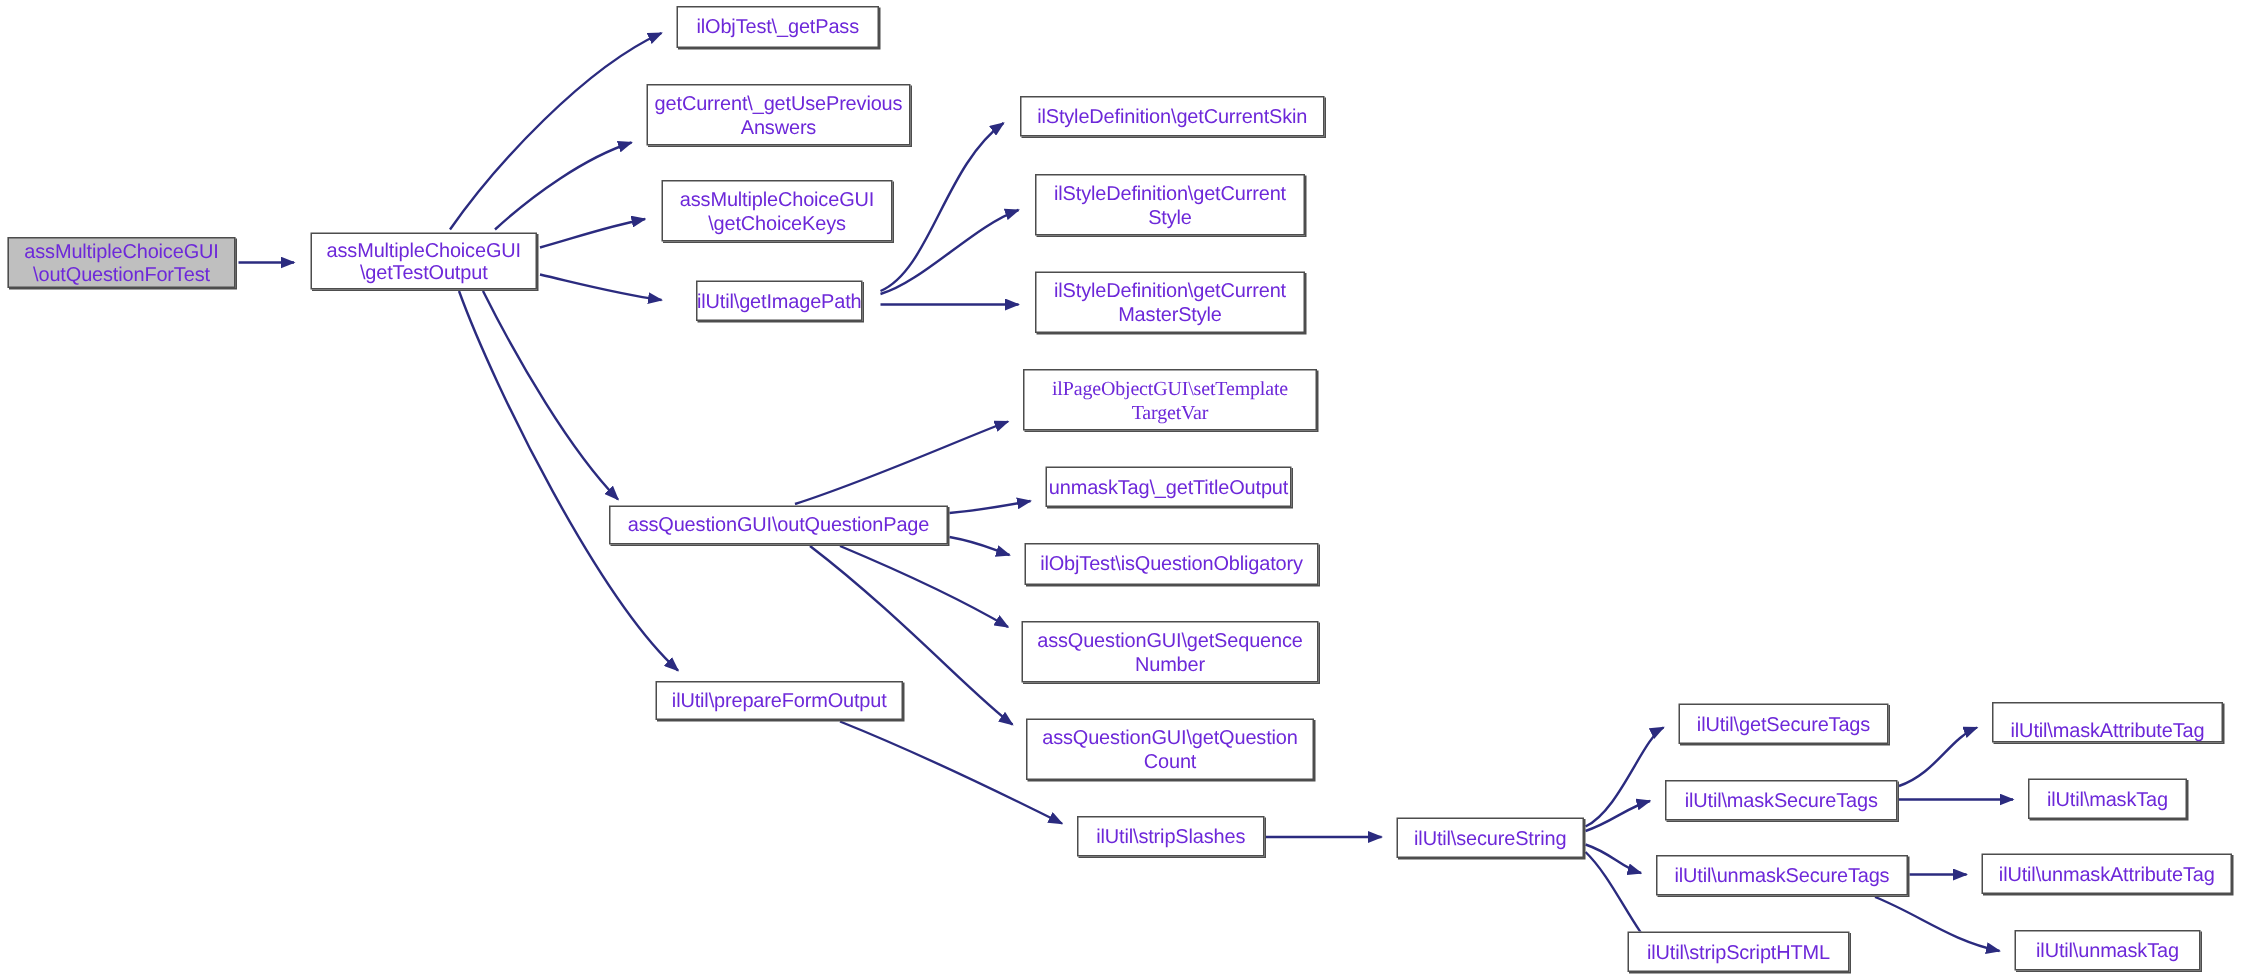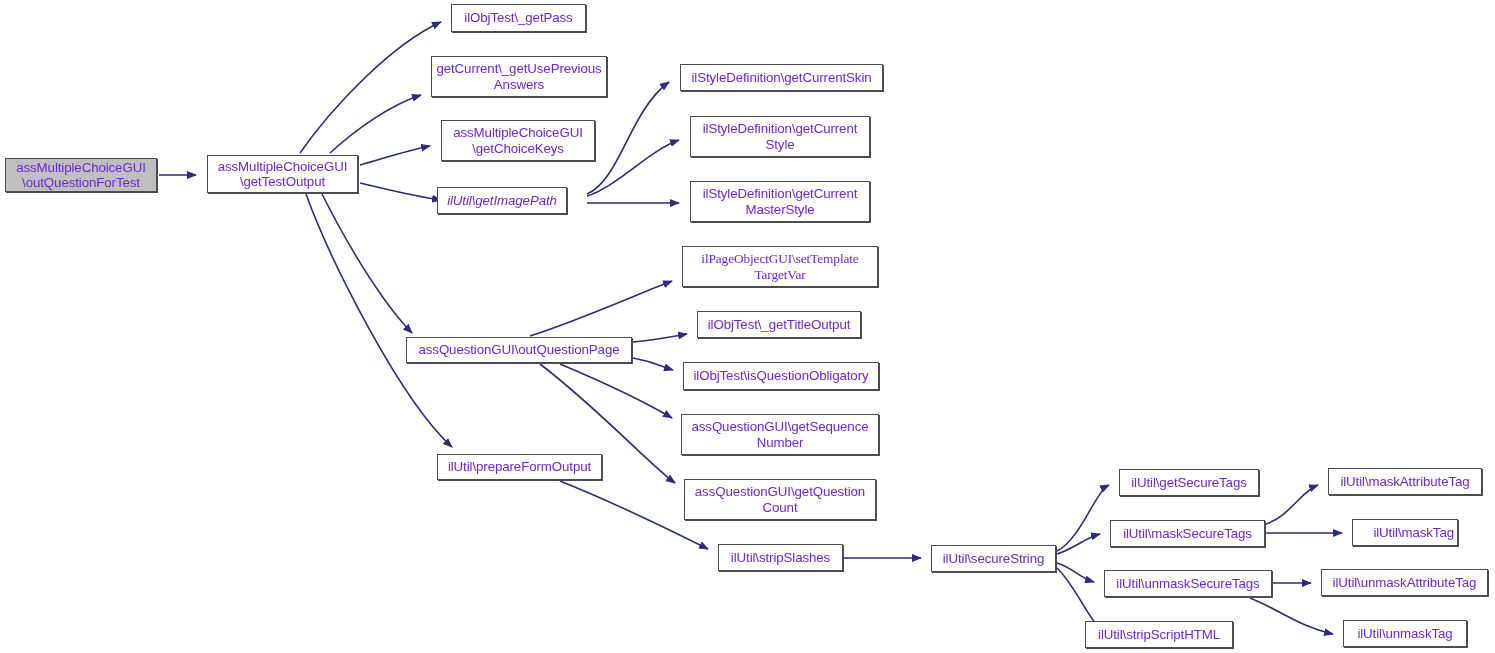--- a/index.html
+++ b/index.html
@@ -90,40 +90,40 @@
   <div id="node-layer">
       <div class="node highlight" style="left: 5px; top: 158px; width: 152px; height: 34px;"><span>assMultipleChoiceGUI
 \outQuestionForTest</span></div>
       <div class="node" style="left: 207px; top: 155px; width: 151px; height: 38px;"><span>assMultipleChoiceGUI
 \getTestOutput</span></div>
       <div class="node" style="left: 451px; top: 4px; width: 135px; height: 28px;"><span>ilObjTest\_getPass</span></div>
       <div class="node" style="left: 431px; top: 56px; width: 176px; height: 41px;"><span>getCurrent\_getUsePrevious
 Answers</span></div>
       <div class="node" style="left: 441px; top: 120px; width: 154px; height: 41px;"><span>assMultipleChoiceGUI
 \getChoiceKeys</span></div>
-      <div class="node" style="left: 437px; top: 187px; width: 130px; height: 27px; font-style: italic;"><span>ilUtil\getImagePath</span></div>
+      <div class="node" style="left: 464px; top: 187px; width: 111px; height: 27px;"><span>ilUtil\getImagePath</span></div>
       <div class="node" style="left: 680px; top: 64px; width: 203px; height: 27px;"><span>ilStyleDefinition\getCurrentSkin</span></div>
       <div class="node" style="left: 690px; top: 116px; width: 180px; height: 41px;"><span>ilStyleDefinition\getCurrent
 Style</span></div>
       <div class="node" style="left: 690px; top: 181px; width: 180px; height: 41px;"><span>ilStyleDefinition\getCurrent
 MasterStyle</span></div>
       <div class="node" style="left: 682px; top: 246px; width: 196px; height: 41px; font-family: Liberation Serif, serif;"><span>ilPageObjectGUI\setTemplate
 TargetVar</span></div>
-      <div class="node" style="left: 697px; top: 311px; width: 164px; height: 27px;"><span>ilObjTest\_getTitleOutput</span></div>
+      <div class="node" style="left: 697px; top: 311px; width: 164px; height: 27px;"><span>unmaskTag\_getTitleOutput</span></div>
       <div class="node" style="left: 683px; top: 362px; width: 196px; height: 28px;"><span>ilObjTest\isQuestionObligatory</span></div>
       <div class="node" style="left: 681px; top: 414px; width: 198px; height: 41px;"><span>assQuestionGUI\getSequence
 Number</span></div>
       <div class="node" style="left: 684px; top: 479px; width: 192px; height: 41px;"><span>assQuestionGUI\getQuestion
 Count</span></div>
       <div class="node" style="left: 406px; top: 337px; width: 226px; height: 26px;"><span>assQuestionGUI\outQuestionPage</span></div>
       <div class="node" style="left: 437px; top: 454px; width: 165px; height: 26px;"><span>ilUtil\prepareFormOutput</span></div>
       <div class="node" style="left: 718px; top: 544px; width: 125px; height: 27px;"><span>ilUtil\stripSlashes</span></div>
       <div class="node" style="left: 931px; top: 545px; width: 125px; height: 27px;"><span>ilUtil\secureString</span></div>
       <div class="node" style="left: 1119px; top: 469px; width: 140px; height: 27px;"><span>ilUtil\getSecureTags</span></div>
       <div class="node" style="left: 1110px; top: 520px; width: 155px; height: 27px;"><span>ilUtil\maskSecureTags</span></div>
       <div class="node" style="left: 1104px; top: 570px; width: 168px; height: 27px;"><span>ilUtil\unmaskSecureTags</span></div>
       <div class="node" style="left: 1085px; top: 621px; width: 148px; height: 27px; align-items: center;"><span>ilUtil\stripScriptHTML</span></div>
-      <div class="node" style="left: 1328px; top: 468px; width: 154px; height: 27px;"><span>ilUtil\maskAttributeTag</span></div>
-      <div class="node" style="left: 1352px; top: 519px; width: 106px; height: 27px; justify-content: flex-end;"><span>ilUtil\maskTag</span></div>
+      <div class="node" style="left: 1328px; top: 468px; width: 154px; height: 27px; align-items: flex-end;"><span>ilUtil\maskAttributeTag</span></div>
+      <div class="node" style="left: 1352px; top: 519px; width: 106px; height: 27px;"><span>ilUtil\maskTag</span></div>
       <div class="node" style="left: 1321px; top: 569px; width: 167px; height: 27px;"><span>ilUtil\unmaskAttributeTag</span></div>
       <div class="node" style="left: 1343px; top: 620px; width: 124px; height: 27px;"><span>ilUtil\unmaskTag</span></div>
     </div>
 </div>
 
 </body></html>

